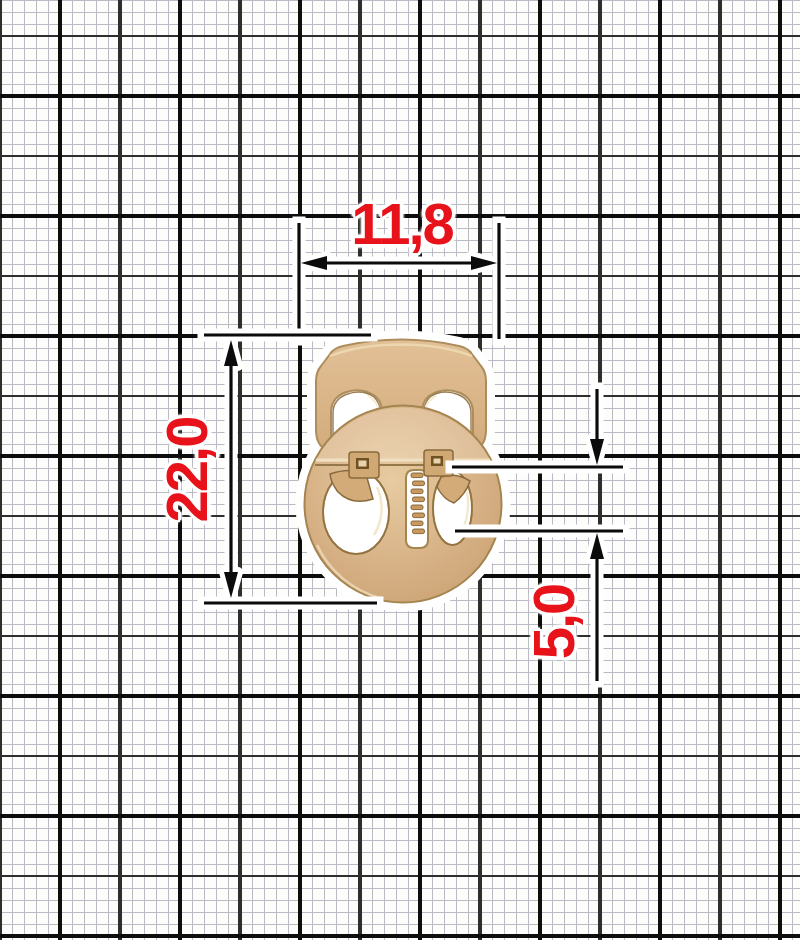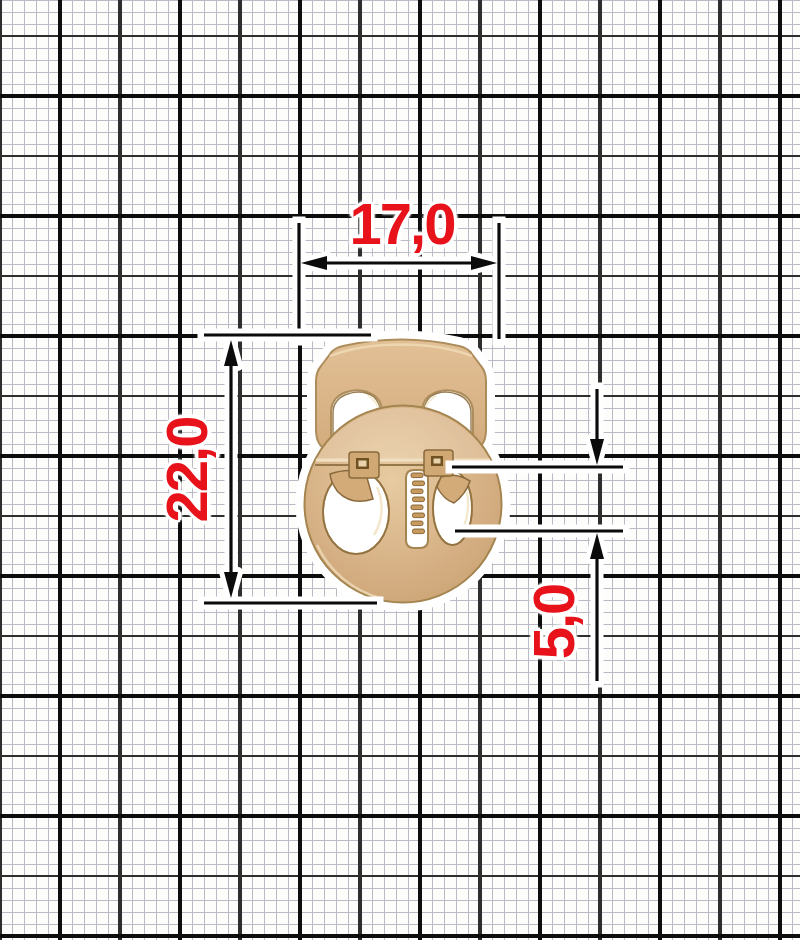--- a/index.html
+++ b/index.html
@@ -159,18 +159,18 @@
         <line x1="452" y1="467" x2="623" y2="467"></line>
         <line x1="455" y1="531" x2="623" y2="531"></line>
         <line x1="597" y1="389" x2="597" y2="448"></line>
         <line x1="597" y1="550" x2="597" y2="681"></line>
         <polygon points="597,465 590,439 604,439" stroke="none"></polygon>
         <polygon points="597,533 590,559 604,559" stroke="none"></polygon>
       </g>
     </g>
   </svg>
 
-  <div class="dim-label" id="dim-width-label">17,0</div>
+  <div class="dim-label" id="dim-width-label">11,8</div>
 
   <div class="dim-label rot" id="dim-height-label">22,0</div>
 
   <div class="dim-label rot" id="dim-slot-label">5,0</div>
 </div>
 
 </body></html>

